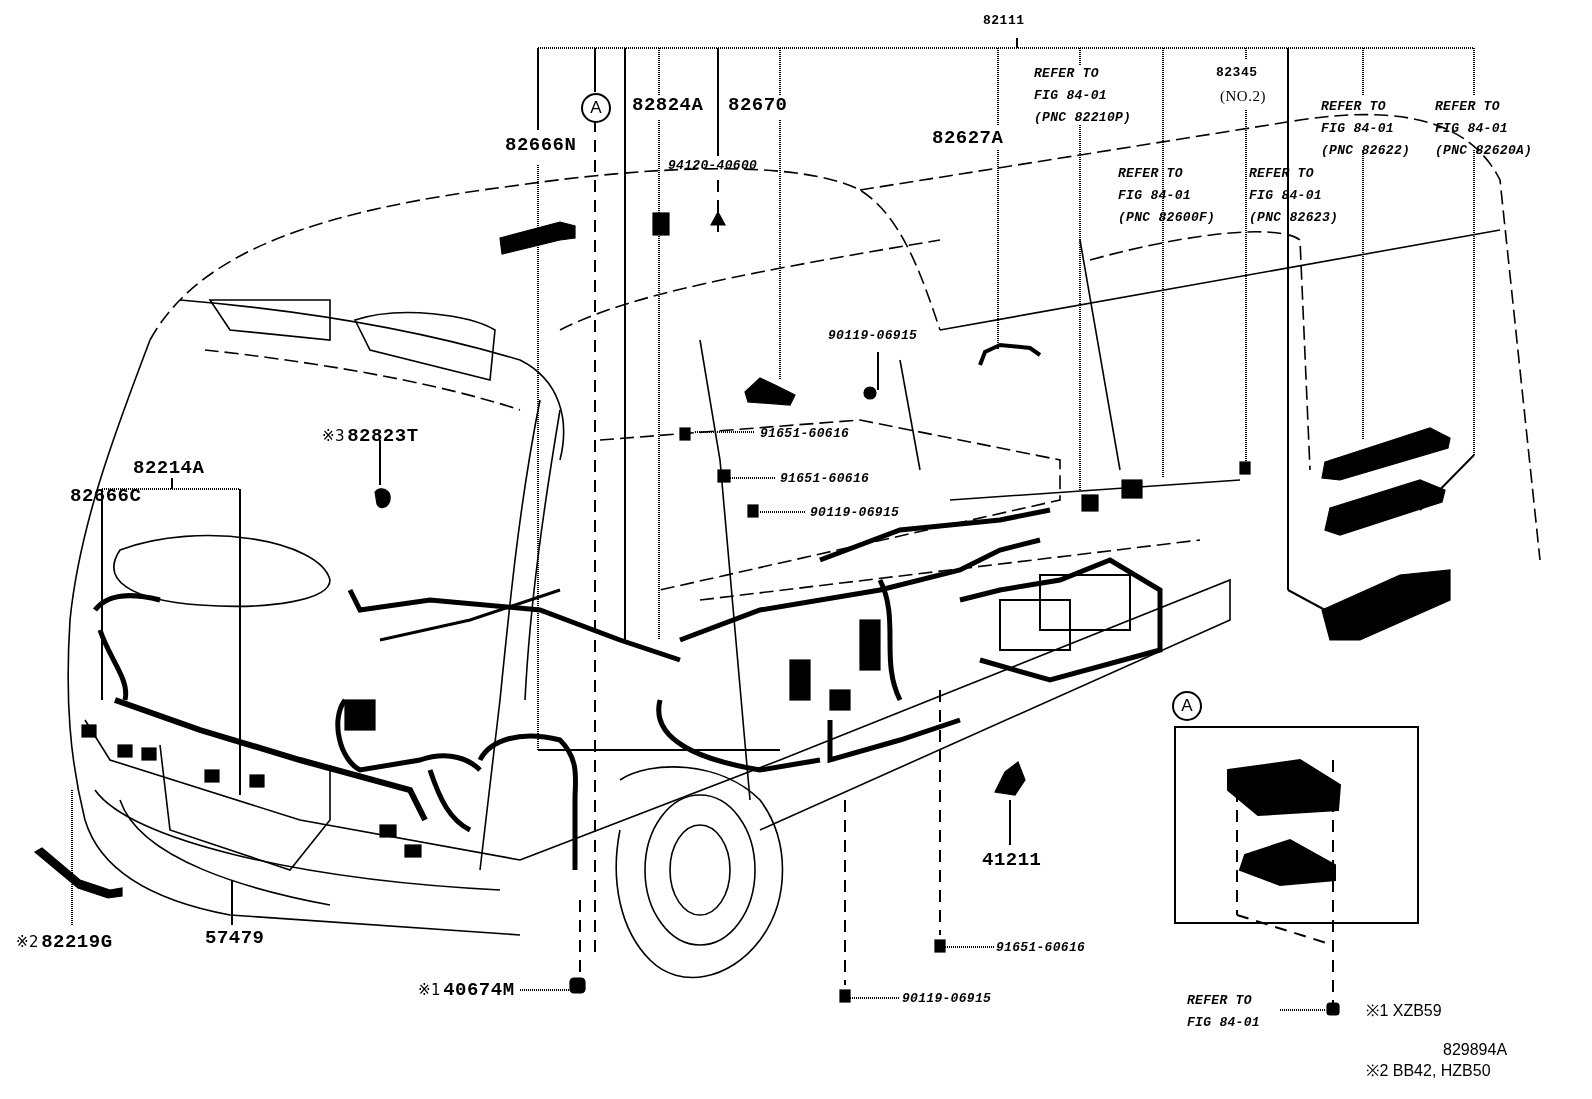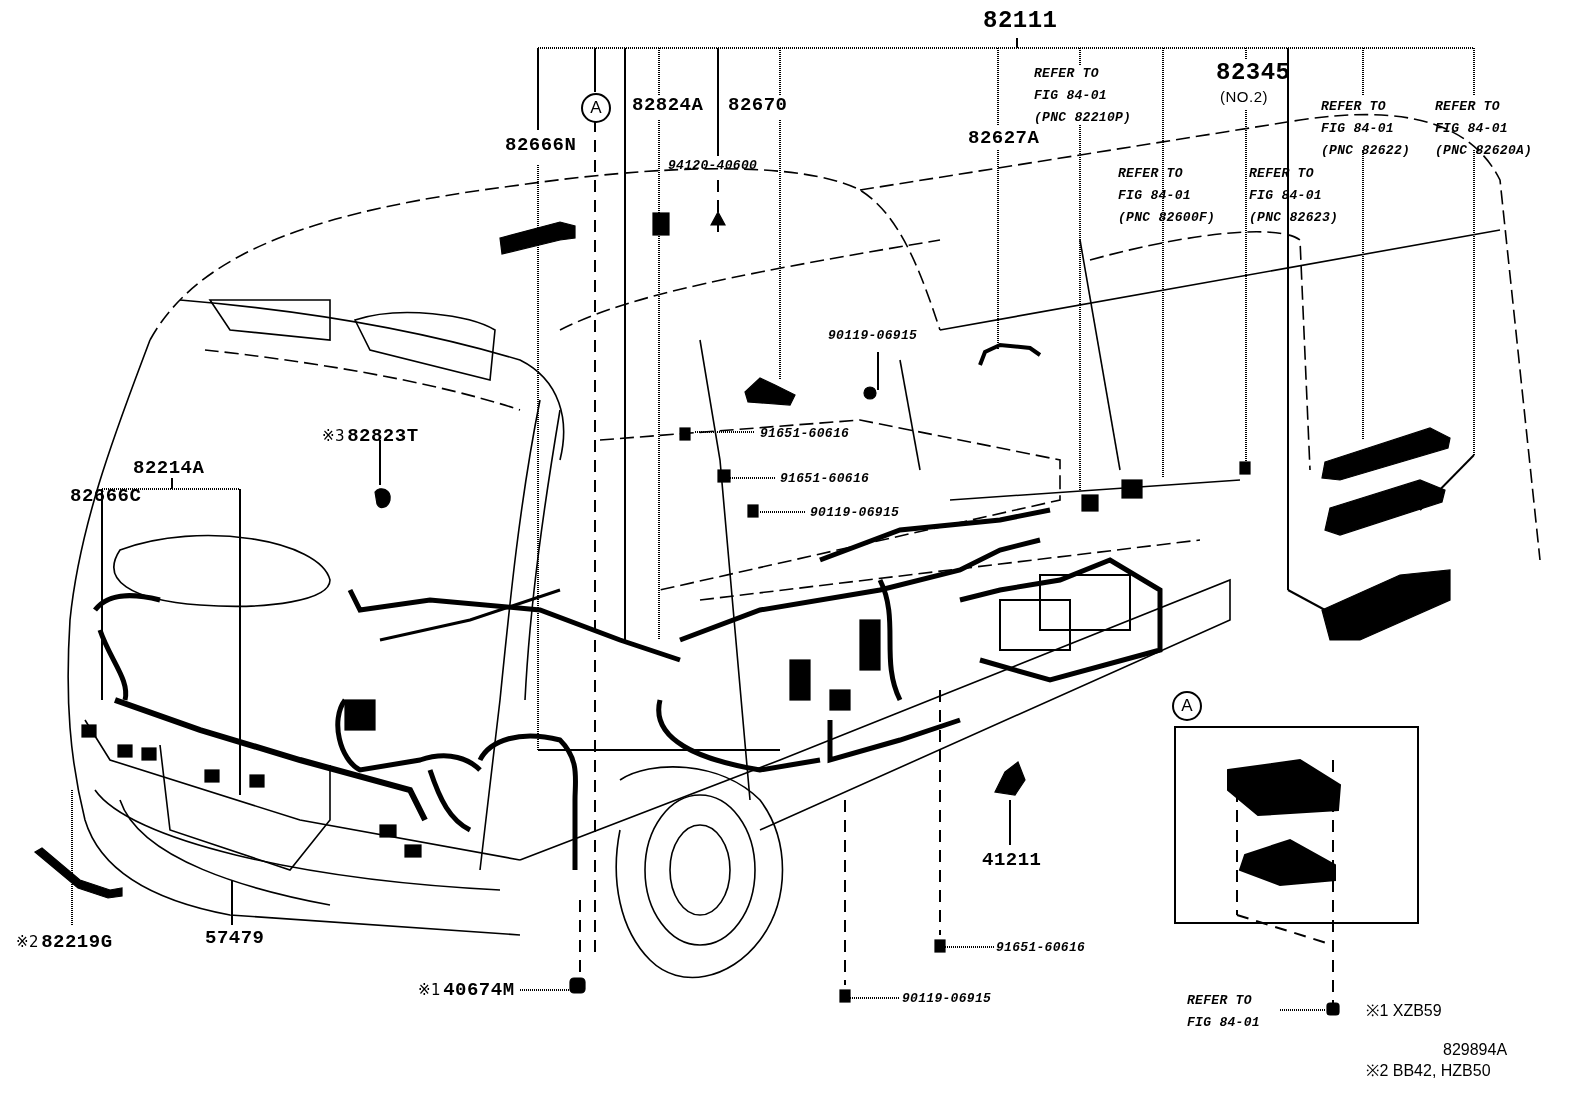--- a/index.html
+++ b/index.html
@@ -1,25 +1,25 @@
 <!DOCTYPE html>
 <html><head>
 <meta charset="utf-8">
 <style>
   html, body { margin: 0; padding: 0; background: #ffffff; }
   body { width: 1592px; height: 1099px; position: relative; overflow: hidden;
          font-family: "DejaVu Sans Mono", "Liberation Mono", monospace; color: #000; }
   #canvas { position: absolute; left: 0; top: 0; width: 1592px; height: 1099px; }
   .lbl { position: absolute; font-family: "Liberation Mono", "DejaVu Sans Mono", monospace;
          font-weight: bold; font-size: 19px; letter-spacing: 0.5px; white-space: pre; line-height: 21px; }
-  .lbl.big { font-size: 24px; }
+  .lbl.big { font-size: 13px; }
   .lbl.ref { font-size: 13px; line-height: 22px; letter-spacing: 0.3px; font-style: italic; }
   .lbl.note { font-family: "Liberation Sans", sans-serif; font-weight: normal; font-size: 16px;
               line-height: 20px; letter-spacing: 0; }
-  .lbl.small { font-family: Liberation Sans, sans-serif; font-weight: normal; font-size: 15px; }
+  .lbl.small { font-family: Liberation Serif, serif; font-weight: normal; font-size: 15px; }
   .mark { font-family: "DejaVu Sans", sans-serif; font-weight: normal; font-size: 15px; margin-right: 2px; }
   .circle-a { position: absolute; width: 26px; height: 26px; border: 2px solid #000; border-radius: 50%;
               font-family: "Liberation Sans", sans-serif; font-size: 17px; text-align: center; line-height: 26px; background:#fff; }
 </style>
 </head>
 <body>
 
 <svg id="canvas" viewBox="0 0 1592 1099" xmlns="http://www.w3.org/2000/svg">
   <g fill="none" stroke="#000" stroke-width="2">
 
@@ -172,21 +172,21 @@
     </g>
   </g>
 </svg>
 
 <div class="lbl big" style="left:983px;top:10px">82111</div>
 <div class="lbl" style="left:505px;top:135px">82666N</div>
 <div class="circle-a" style="left:581px;top:93px">A</div>
 <div class="lbl" style="left:632px;top:95px">82824A</div>
 <div class="lbl" style="left:728px;top:95px">82670</div>
 <div class="lbl ref" style="left:668px;top:155px">94120-40600</div>
-<div class="lbl" style="left:968px;top:128px">82627A</div>
+<div class="lbl" style="left:932px;top:128px">82627A</div>
 <div class="lbl ref" style="left:828px;top:325px">90119-06915</div>
 <div class="lbl ref" style="left:760px;top:423px">91651-60616</div>
 <div class="lbl ref" style="left:780px;top:468px">91651-60616</div>
 <div class="lbl ref" style="left:810px;top:502px">90119-06915</div>
 
 <div class="lbl" style="left:322px;top:426px"><span class="mark">※3</span><span>82823T</span></div>
 <div class="lbl" style="left:133px;top:458px">82214A</div>
 <div class="lbl" style="left:70px;top:486px">82666C</div>
 <div class="lbl" style="left:16px;top:932px"><span class="mark">※2</span><span>82219G</span></div>
 <div class="lbl" style="left:205px;top:928px">57479</div>

